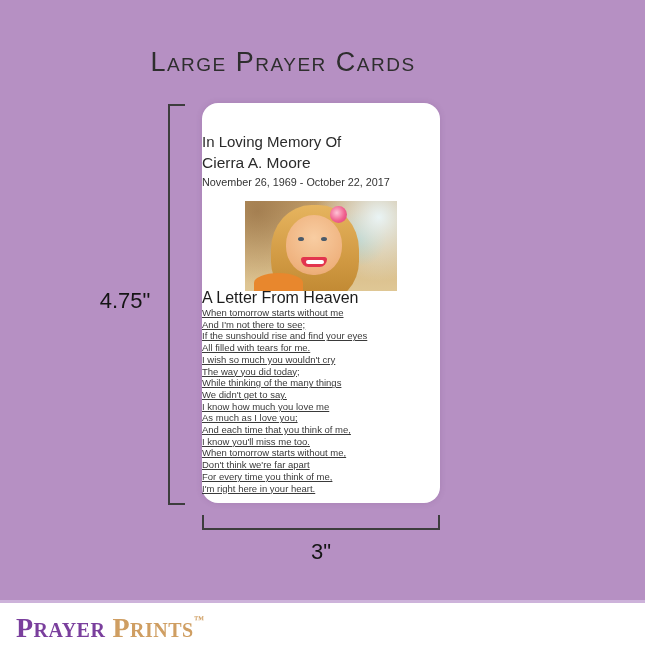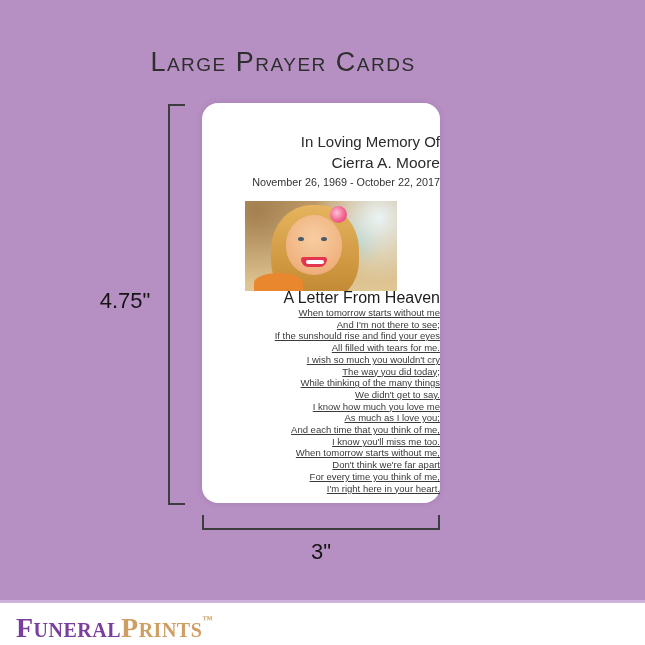--- a/index.html
+++ b/index.html
@@ -37,21 +37,21 @@
     font-family:"Liberation Sans", sans-serif;
   }
   .dim-label-height{left:90px;top:288px;width:70px;text-align:center;}
   .dim-label-width{left:202px;top:539px;width:238px;text-align:center;}
   
   .card{
     position:absolute;left:202px;top:103px;width:238px;height:400px;
     background:#ffffff;border-radius:16px;
     box-shadow:0 0 6px rgba(80,40,100,0.15);
     box-sizing:border-box;padding-top:28px;
-    text-align:right;color:#2a2a2a;
+    text-align:left;color:#2a2a2a;
   }
   .memorial-line{font-size:15px;line-height:21px;color:#2b2b2b;}
   .deceased-name{font-size:15.5px;line-height:21px;color:#2b2b2b;}
   .dates{font-size:10.8px;line-height:15px;color:#343434;margin-top:2px;}
   
   .photo{
     position:relative;width:152px;height:90px;margin:11px auto 0;
     overflow:hidden;
     background:
       radial-gradient(circle at 88% 18%, rgba(235,248,252,.95), rgba(235,248,252,0) 42%),
@@ -95,21 +95,21 @@
     position:absolute;left:0;top:603px;width:645px;height:42px;
     background:#ffffff;display:flex;align-items:center;
   }
   .brand{
     margin-left:16px;
     font-family:"Liberation Serif", serif;
     font-variant:small-caps;font-weight:bold;font-size:28px;line-height:28px;
     letter-spacing:0.5px;
   }
   .brand-word1{color:#7a3f9d;}
-  .brand-word2{color:#cf9e62;}
+  .brand-word2{color:#cf9e62;margin-left:7px;}
   .brand-tm{color:#cf9e62;font-size:10px;vertical-align:14px;font-variant:normal;}
 </style>
 </head>
 <body>
 
 <div class="purple-bg"></div>
 <div class="purple-edge"></div>
 
 <div class="product-title">Large Prayer Cards</div>
 
@@ -155,15 +155,15 @@
     <span>I know you'll miss me too.</span>
     <span>When tomorrow starts without me,</span>
     <span>Don't think we're far apart</span>
     <span>For every time you think of me,</span>
     <span>I'm right here in your heart.</span>
   </div>
 </div>
 
 <div class="footer">
   <div class="brand">
-    <span class="brand-word1">Funeral</span><span class="brand-word2">Prints</span><span class="brand-tm">™</span>
+    <span class="brand-word1">Prayer</span><span class="brand-word2">Prints</span><span class="brand-tm">™</span>
   </div>
 </div>
 
 </body></html>

